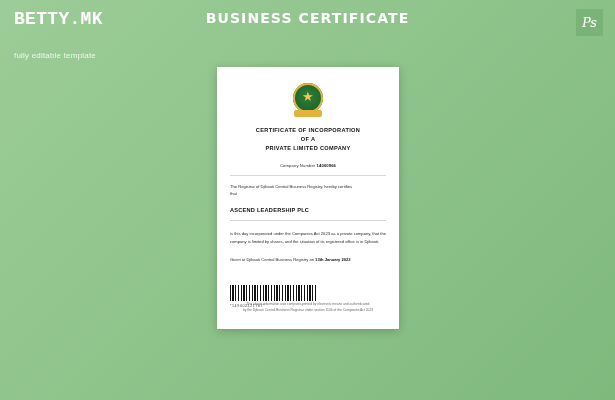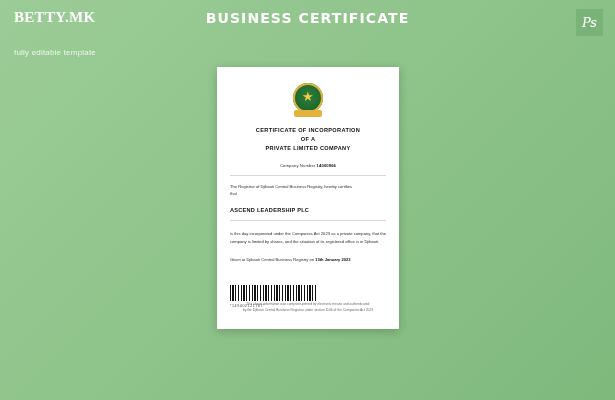--- a/index.html
+++ b/index.html
@@ -20,25 +20,25 @@
     background: linear-gradient(135deg, #9ccc97 0%, #8fc48b 45%, #7fb97c 100%);
   }
   
   .brand {
     position: absolute;
     left: 14px;
     top: 9px;
     width: 200px;
   }
   .brand-title {
-    font-size: 15px;
+    font-size: 18px;
     font-weight: bold;
     color: #ffffff;
     letter-spacing: 0.3px;
-    font-family: Liberation Serif, serif;
+    font-family: Liberation Mono, monospace;
   }
   .brand-sub {
     margin-top: 22px;
     font-size: 8px;
     color: #eef7ec;
     letter-spacing: 0.2px;
   }
   
   .header-title {
     position: absolute;

